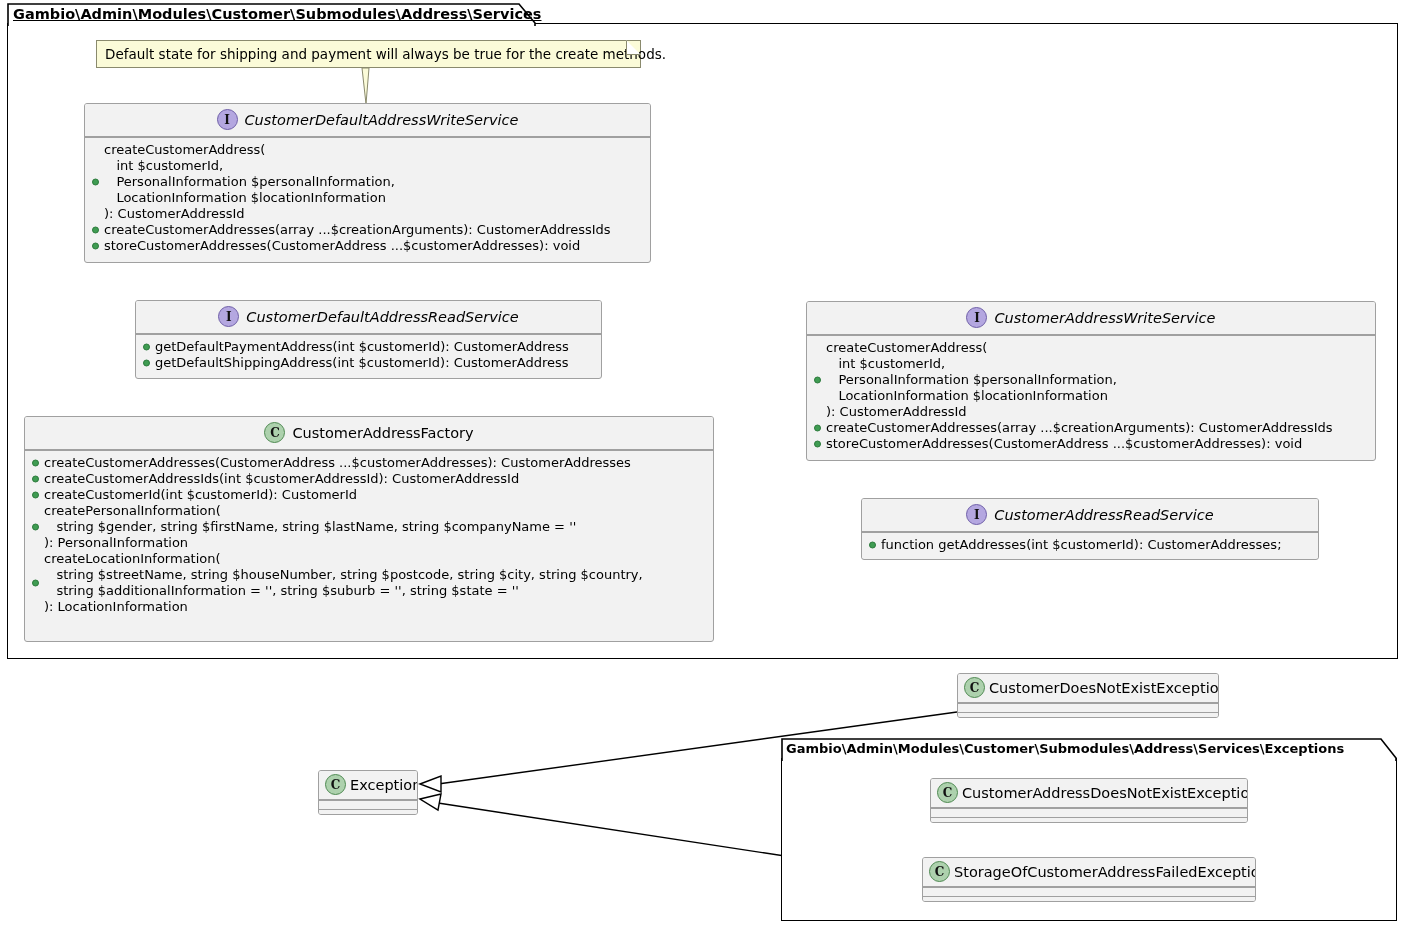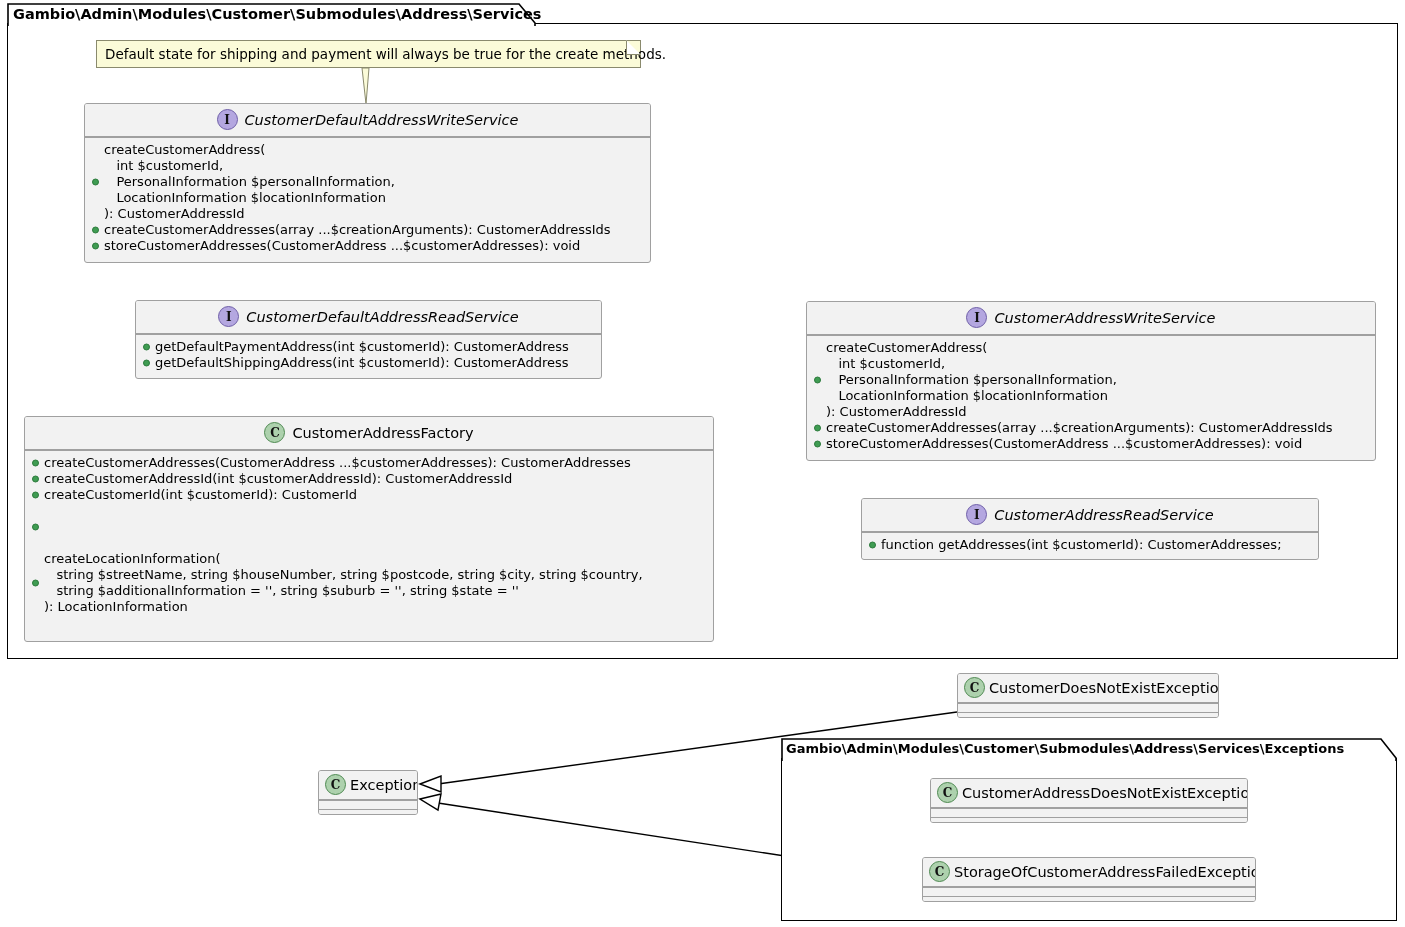--- a/index.html
+++ b/index.html
@@ -144,21 +144,21 @@
 </head>
 <body>
 
 <div id="canvas">
 
   <div class="pkg-body" style="left:7px; top:23px; width:1391px; height:636px;"></div>
   <div class="pkg-tab-clip" style="left:7px; top:3px;">
     <svg width="530" height="24" style="position:absolute; left:0; top:0; overflow:visible;">
       <path d="M1,23 L1,1 L512,1 L528,20 L528,23" fill="#ffffff" stroke="#000000" stroke-width="1.6"></path>
     </svg>
-    <div style="position:absolute; left:6px; top:3px; font-size:14.5px; font-weight:bold; color:#000; white-space:nowrap; font-family:'DejaVu Sans',sans-serif;">Gambio\Admin\Modules\Customer\Submodules\Address\Services</div>
+    <div style="position:absolute; left:6px; top:3px; font-size:14.5px; font-weight:bold; color:#000; white-space:nowrap; font-family:'DejaVu Sans',sans-serif;text-decoration:underline;">Gambio\Admin\Modules\Customer\Submodules\Address\Services</div>
   </div>
 
   <div class="note" style="left:96px; top:40px; width:545px; height:28px;">
     <span>Default state for shipping and payment will always be true for the create methods.</span>
     <span class="note-fold"></span>
   </div>
   <svg class="layer">
     <path d="M362,68 L369,68 L366,104 Z" fill="#fbfbd8" stroke="#8a8a6d" stroke-width="1"></path>
   </svg>
 
@@ -209,28 +209,31 @@
       <span class="stereo c">C</span>
       <span class="node-title">CustomerAddressFactory</span>
     </div>
     <div class="compart members">
       <div class="member">
         <span class="vis"></span>
         <span class="sig">createCustomerAddresses(CustomerAddress ...$customerAddresses): CustomerAddresses</span>
       </div>
       <div class="member">
         <span class="vis"></span>
-        <span class="sig">createCustomerAddressId(int $customerAddressId): CustomerAddressId</span>
+        <span class="sig">createCustomerAddressIds(int $customerAddressId): CustomerAddressId</span>
       </div>
       <div class="member">
         <span class="vis"></span>
         <span class="sig">createCustomerId(int $customerId): CustomerId</span>
       </div>
       <div class="member" style="height:48px;">
         <span class="vis"></span>
+        <span class="sig">createPersonalInformation(
+   string $gender, string $firstName, string $lastName, string $companyName = ''
+): PersonalInformation</span>
       </div>
       <div class="member" style="height:64px;">
         <span class="vis"></span>
         <span class="sig">createLocationInformation(
    string $streetName, string $houseNumber, string $postcode, string $city, string $country,
    string $additionalInformation = '', string $suburb = '', string $state = ''
 ): LocationInformation</span>
       </div>
     </div>
   </div>

